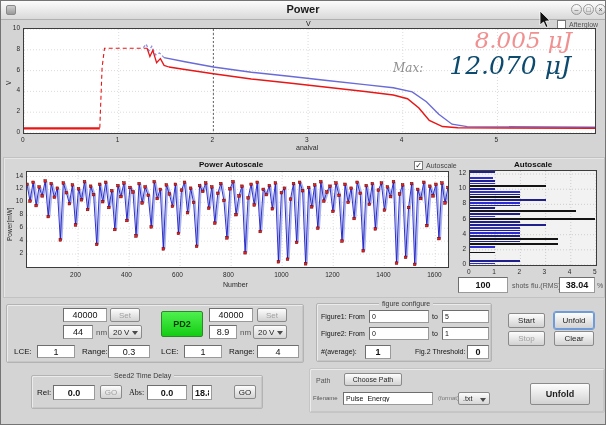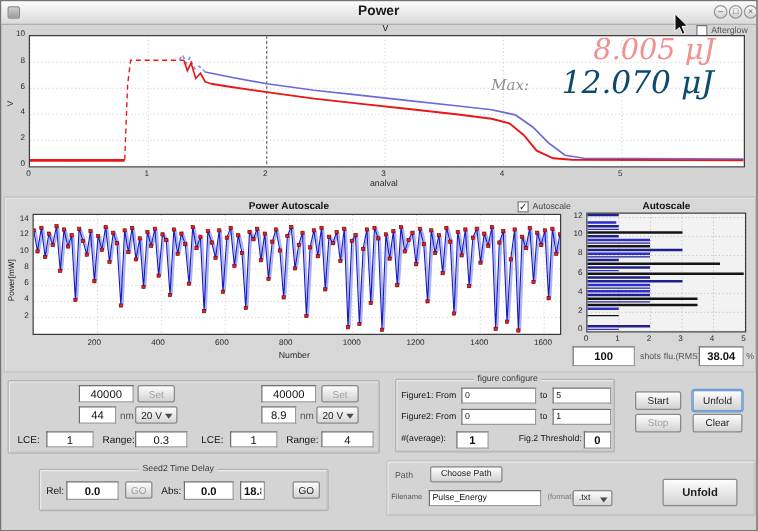--- a/index.html
+++ b/index.html
@@ -317,39 +317,40 @@
   <div class="lbl" style="left:95px;top:327px;color:#555;">nm</div>
   <div class="dd" style="left:107px;top:324px;width:34px;height:14px;">
     <span class="ddlabel">20 V</span>
     <span class="chev"></span>
   </div>
   <div class="lbl" style="left:13px;top:346px;">LCE:</div>
   <input class="edit" style="left: 36px; top: 344px; width: 38px; height: 13px;" value="1">
   <div class="lbl" style="left:81px;top:346px;">Range:</div>
   <input class="edit" style="left: 107px; top: 344px; width: 42px; height: 13px;" value="0.3">
 
+  <button class="btn green" style="left:160px;top:310px;width:42px;height:26px;font-size:9px;">PD2</button>
   <input class="edit" style="left: 208px; top: 307px; width: 44px; height: 14px;" value="40000">
   <button class="btn dis" style="left:256px;top:307px;width:30px;height:14px;">Set</button>
   <input class="edit" style="left: 208px; top: 324px; width: 28px; height: 14px;" value="8.9">
   <div class="lbl" style="left:239px;top:327px;color:#555;">nm</div>
   <div class="dd" style="left:252px;top:324px;width:34px;height:14px;">
     <span class="ddlabel">20 V</span>
     <span class="chev"></span>
   </div>
   <div class="lbl" style="left:160px;top:346px;">LCE:</div>
   <input class="edit" style="left: 183px; top: 344px; width: 38px; height: 13px;" value="1">
   <div class="lbl" style="left:228px;top:346px;">Range:</div>
   <input class="edit" style="left: 256px; top: 344px; width: 42px; height: 13px;" value="4">
 
   <div class="fpanel" style="left:30px;top:374px;width:232px;height:34px;"></div>
   <div class="ptitle" style="left:110px;top:371px;">Seed2 Time Delay</div>
   <div class="lbl" style="left:36px;top:387px;">Rel:</div>
   <input class="edit" style="left: 52px; top: 384px; width: 42px; height: 15px; font-weight: bold;" value="0.0">
   <button class="btn dis" style="left:99px;top:384px;width:22px;height:14px;">GO</button>
-  <div class="lbl" style="left:128px;top:387px;">Abs:</div>
+  <div class="lbl" style="left:128px;top:387px;font-family:Liberation Serif, serif;">Abs:</div>
   <input class="edit" style="left: 146px; top: 384px; width: 40px; height: 15px; font-weight: bold;" value="0.0">
   <input class="edit" style="left: 191px; top: 384px; width: 20px; height: 15px; font-weight: bold;" value="18.85">
   <button class="btn" style="left:233px;top:384px;width:22px;height:14px;">GO</button>
 
   <div class="fpanel" style="left:315px;top:302px;width:176px;height:59px;"></div>
   <div class="ptitle" style="left:378px;top:299px;">figure configure</div>
   <div class="lbl small" style="left:320px;top:312px;">Figure1: From</div>
   <input class="edit left" style="left: 368px; top: 309px; width: 60px; height: 13px;" value="0">
   <div class="lbl small" style="left:431px;top:312px;">to</div>
   <input class="edit left" style="left: 441px; top: 309px; width: 47px; height: 13px;" value="5">

